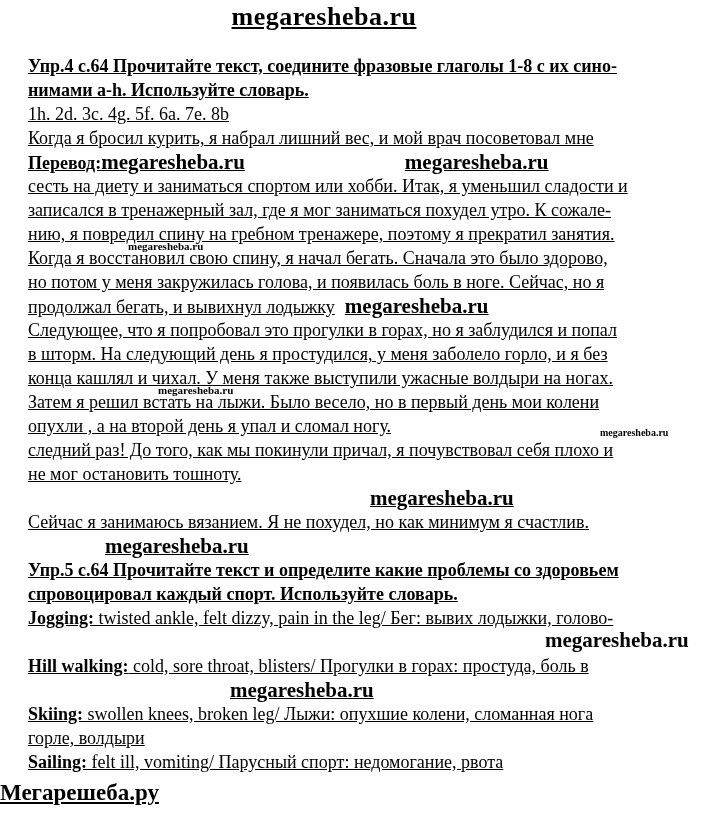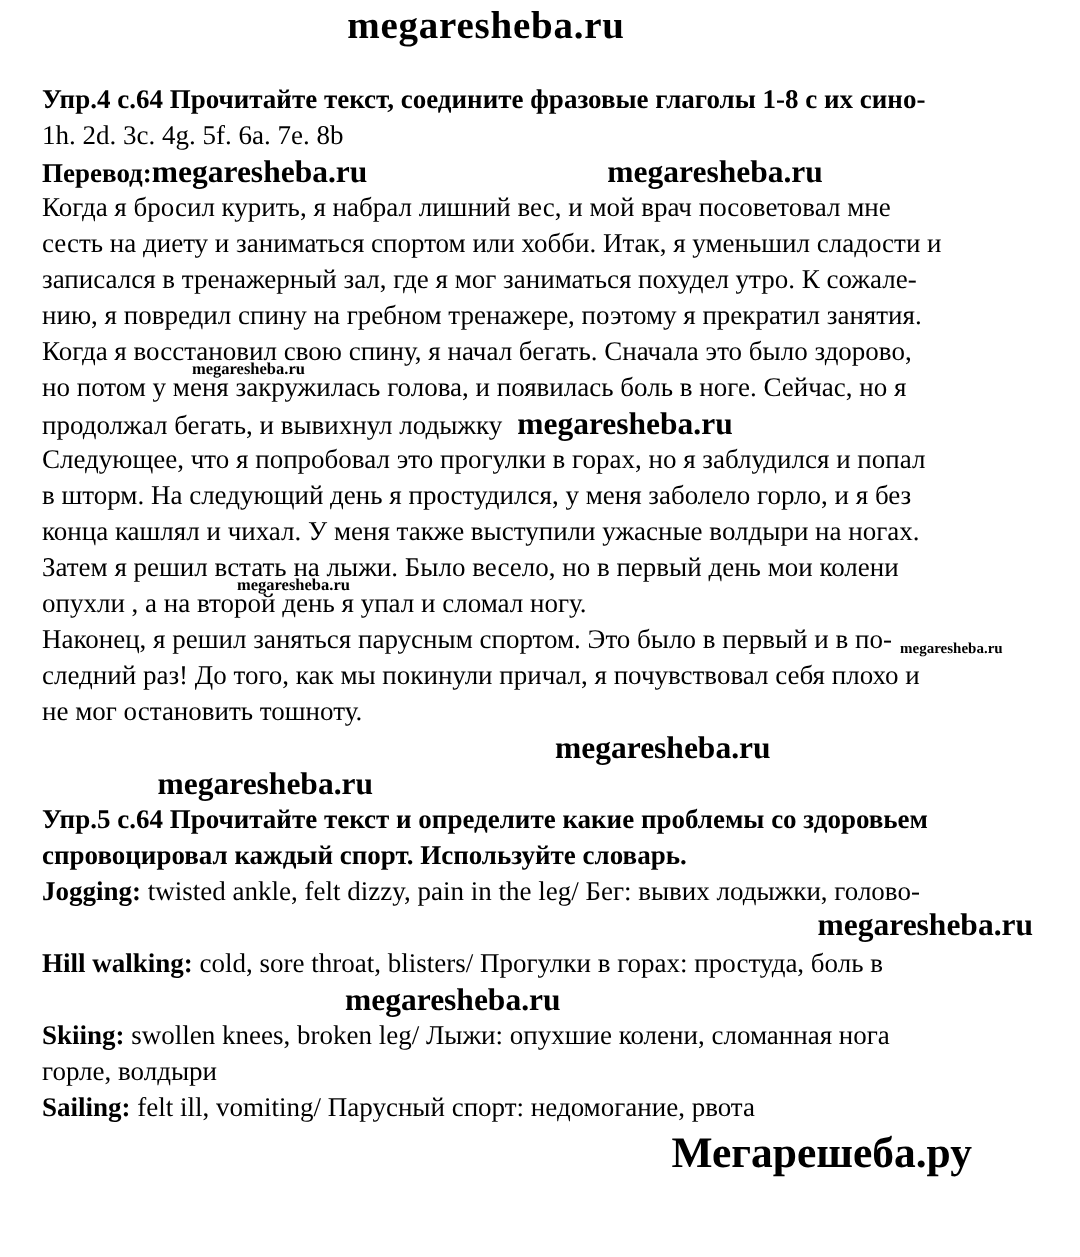--- a/index.html
+++ b/index.html
@@ -2,21 +2,21 @@
 <html><head>
 <meta charset="utf-8">
 <style>
   html, body { margin: 0; padding: 0; }
   body {
     width: 720px; height: 838px;
     background: #ffffff; color: #000000;
     font-family: "Liberation Serif", serif;
     overflow: hidden;
   }
-  .page { position: relative; width: 648px; height: 838px; }
+  .page { position: relative; width: 648px; height: 838px; text-decoration: underline; }
   .header-wm {
     padding-top: 2px; text-align: center;
     font-weight: 700; font-size: 26px; line-height: 30px;
     margin-bottom: 22px; letter-spacing: 0.5px;
   }
   .line {
     margin: 0 25px 0 28px;
     font-size: 18px; line-height: 24px; height: 24px;
     white-space: nowrap;
   }
@@ -27,62 +27,63 @@
   .wm-s1 { margin-left: 342px; }
   .wm-s2 { margin-left: 77px; }
   .wm-s3 { margin-left: 202px; }
   .rel { position: relative; }
   .wm-right { position: absolute; left: 517px; top: -2px; }
   .wm-small { position: absolute; font-weight: 700; font-size: 11px; line-height: 12px; }
   #wm-small-1 { left: 128px; top: 240px; }
   #wm-small-2 { left: 158px; top: 384px; }
   #wm-small-3 { left: 600px; top: 427px; font-size: 10px; }
   .footer {
-    margin-top: 2px; text-align: right;
-    font-weight: 700; font-size: 29px; line-height: 34px;
+    margin-top: 2px; text-align: left;
+    font-weight: 700; font-size: 23px; line-height: 34px;
   }
 </style>
 </head>
 <body>
 
 <div class="page">
 
   <div class="header-wm">megaresheba.ru</div>
 
   <div class="line bold">Упр.4 с.64 Прочитайте текст, соедините фразовые глаголы 1-8 с их сино-</div>
+  <div class="line bold">нимами a-h. Используйте словарь.</div>
   <div class="line">1h. 2d. 3c. 4g. 5f. 6a. 7e. 8b</div>
+
+  <div class="line">Когда я бросил курить, я набрал лишний вес, и мой врач посоветовал  мне</div>
 
   <div class="line">
     <span class="bold">Перевод:</span><span class="wm-inline">megaresheba.ru</span><span class="wm-inline wm-gap">megaresheba.ru</span>
   </div>
-
-  <div class="line">Когда я бросил курить, я набрал лишний вес, и мой врач посоветовал  мне</div>
   <div class="line">сесть на диету и заниматься спортом или хобби. Итак, я уменьшил сладости и</div>
   <div class="line">записался в тренажерный зал, где я мог заниматься похудел утро. К сожале-</div>
   <div class="line">нию, я повредил спину на гребном тренажере, поэтому я прекратил занятия.</div>
   <div class="line">Когда я восстановил свою спину, я начал бегать. Сначала это было здорово,</div>
   <div class="line">но потом у меня закружилась голова, и появилась боль в ноге. Сейчас, но я</div>
 
   <div class="line">
     <span>продолжал бегать, и вывихнул лодыжку</span><span class="wm-inline wm-after">megaresheba.ru</span>
   </div>
 
   <div class="line">Следующее, что я попробовал это прогулки в горах, но я заблудился и попал</div>
   <div class="line">в шторм. На следующий день я простудился, у меня заболело горло, и я без</div>
   <div class="line">конца кашлял и чихал. У меня также выступили ужасные волдыри на ногах.</div>
   <div class="line">Затем я решил встать на лыжи. Было весело, но в первый день мои колени</div>
   <div class="line">опухли , а на второй день я упал и сломал ногу.</div>
-  <div class="line">Наконец, я решил заняться парусным спортом. Это было в первый и в по-</div>
   <div class="line">следний раз! До того, как мы покинули причал, я почувствовал себя плохо и</div>
   <div class="line">не мог остановить тошноту.</div>
 
   <div class="line">
     <span class="wm-inline wm-s1">megaresheba.ru</span>
   </div>
 
+  <div class="line">Сейчас я занимаюсь вязанием. Я не похудел, но как минимум я счастлив.</div>
 
   <div class="line">
     <span class="wm-inline wm-s2">megaresheba.ru</span>
   </div>
 
   <div class="line bold">Упр.5 с.64 Прочитайте текст и определите какие проблемы со здоровьем</div>
   <div class="line bold">спровоцировал каждый спорт. Используйте словарь.</div>
 
   <div class="line">
     <span class="bold">Jogging:</span><span> twisted ankle, felt dizzy, pain in the leg/ Бег: вывих лодыжки, голово-</span>

